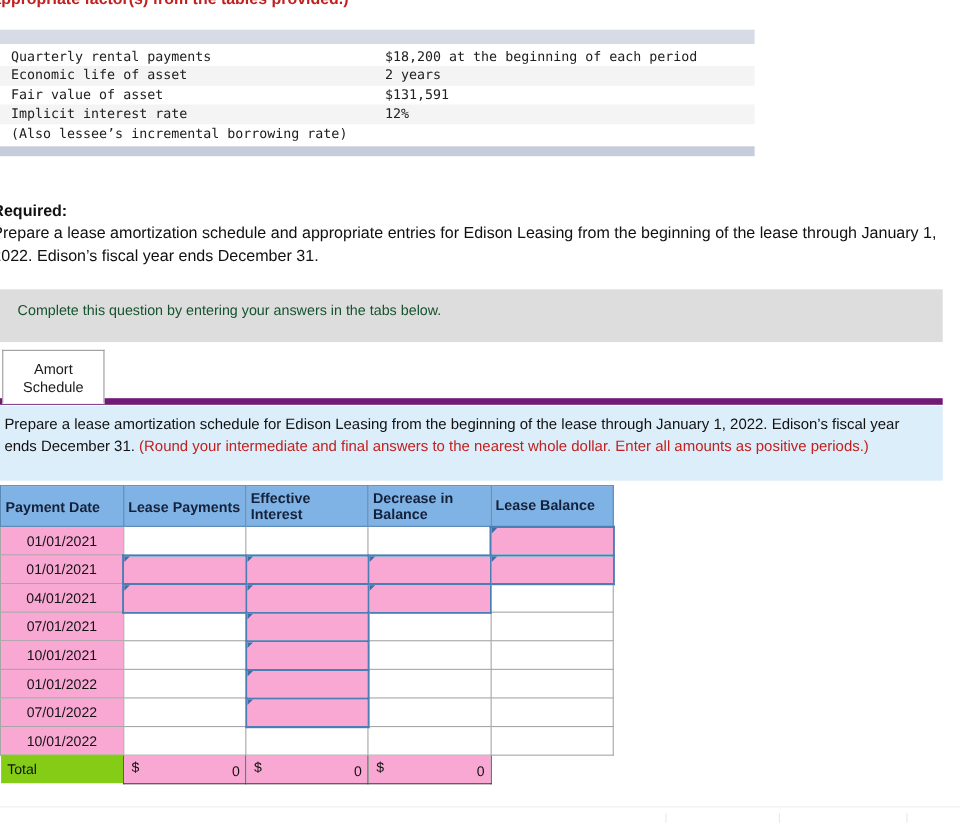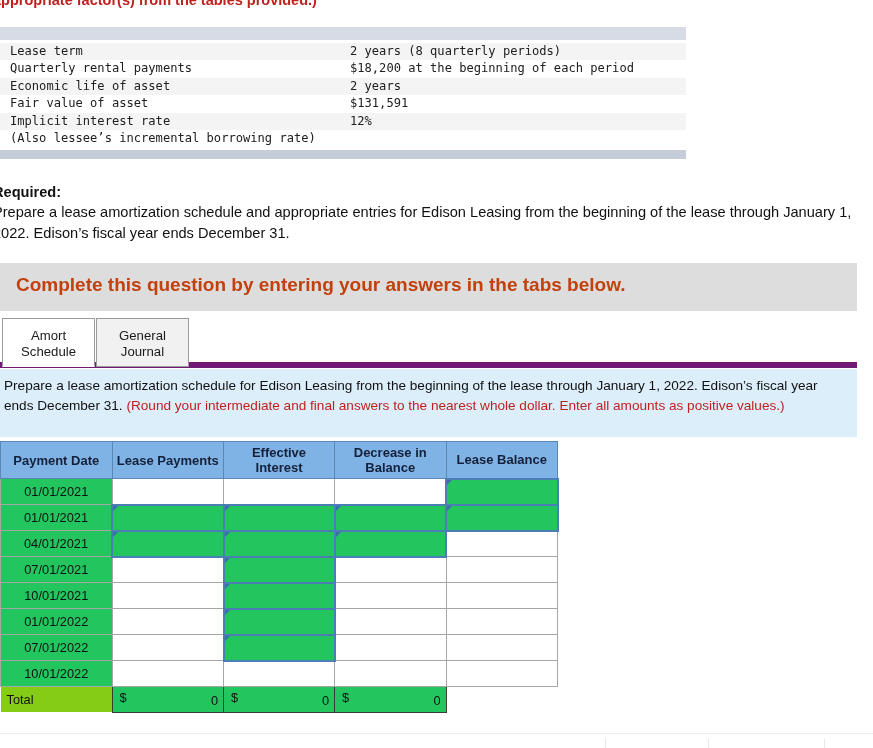--- a/index.html
+++ b/index.html
@@ -97,23 +97,23 @@
     left: 0px;
     top: 263px;
     width: 857px;
     height: 48px;
     background: #dddddd;
   }
   .completebar span {
     position: absolute;
     left: 16px;
     top: 11px;
-    font-size: 19px;
-    font-weight: bold;
-    color: #c2410c;
+    font-size: 13px;
+    font-weight: normal;
+    color: #14532d;
   }
 
   
   .tabstrip {
     position: absolute;
     left: 0px;
     top: 318px;
     width: 857px;
     height: 50px;
     border-bottom: 6px solid #701a75;
@@ -173,29 +173,29 @@
     color: #111;
   }
   .amort th {
     background: #7fb2e5;
     border: 1px solid #5a88b5;
     font-weight: bold;
     font-size: 13px;
     line-height: 15px;
     padding: 3px 4px;
     color: #14213a;
-    text-align: center;
+    text-align: left;
     vertical-align: middle;
   }
   .amort td {
     border: 1px solid #a6a6a6;
     height: 24px;
     padding: 0 6px;
     vertical-align: middle;
-    background: #22c55e;
+    background: #f9a8d4;
   }
   .c-date  { width: 98px; text-align: center; }
   .c-lease { width: 98px; }
   .c-eff   { width: 98px; }
   .c-dec   { width: 98px; }
   .c-bal   { width: 98px; margin-top: 48px; }
 
   
   td.edit {
     position: relative;
@@ -250,24 +250,20 @@
 
 <div class="topcut">
   <span>appropriate factor(s) from the tables provided.)</span>
 </div>
 
 <div class="relbox">
   <div class="relbox-topbar"></div>
   <div class="relbox-body">
     <table class="reltable">
       <tbody>
-        <tr class="stripe">
-          <td class="lbl">Lease term</td>
-          <td class="val">2 years (8 quarterly periods)</td>
-        </tr>
         <tr>
           <td class="lbl">Quarterly rental payments</td>
           <td class="val">$18,200 at the beginning of each period</td>
         </tr>
         <tr class="stripe">
           <td class="lbl">Economic life of asset</td>
           <td class="val">2 years</td>
         </tr>
         <tr>
           <td class="lbl">Fair value of asset</td>
@@ -295,28 +291,24 @@
 
 <div class="completebar">
   <span>Complete this question by entering your answers in the tabs below.</span>
 </div>
 
 <div class="tabstrip">
   <div class="tab active" id="tab-amort">
     <div>Amort</div>
     <div>Schedule</div>
   </div>
-  <div class="tab inactive" id="tab-gj">
-    <div>General</div>
-    <div>Journal</div>
-  </div>
 </div>
 
 <div class="instr">
-  <p><span>Prepare a lease amortization schedule for Edison Leasing from the beginning of the lease through January 1, 2022. Edison’s fiscal year ends December 31. </span><span class="red">(Round your intermediate and final answers to the nearest whole dollar. Enter all amounts as positive values.)</span></p>
+  <p><span>Prepare a lease amortization schedule for Edison Leasing from the beginning of the lease through January 1, 2022. Edison’s fiscal year ends December 31. </span><span class="red">(Round your intermediate and final answers to the nearest whole dollar. Enter all amounts as positive periods.)</span></p>
 </div>
 
 <table class="amort">
   <thead>
     <tr>
       <th class="c-date">Payment Date</th>
       <th class="c-lease">Lease Payments</th>
       <th class="c-eff">Effective Interest</th>
       <th class="c-dec">Decrease in Balance</th>
       <th class="c-bal">Lease Balance</th>

